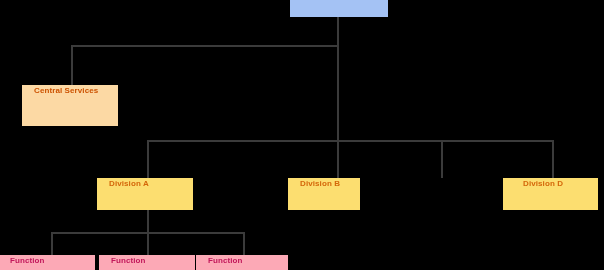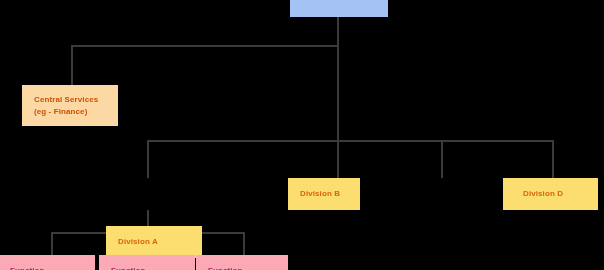--- a/index.html
+++ b/index.html
@@ -27,27 +27,27 @@
   }
   .line-v { width: 2px; }
   .line-h { height: 2px; }
 
   
   .node {
     position: absolute;
     box-sizing: border-box;
     display: flex;
     flex-direction: column;
-    justify-content: center;
     font-size: 8px;
     font-weight: bold;
     line-height: 1.45;
     letter-spacing: 0.1px;
     padding-left: 12px;
     padding-right: 6px;
+    gap: 8px;
   }
   .node-line { display: block; white-space: nowrap; }
 
   .node-root {
     background: #a4c2f4;
   }
   .node-central {
     background: #fcd9a4;
     color: #cc5200;
   }
@@ -82,24 +82,23 @@
   <div class="line line-v" style="left:51px; top:232px; height:23px;"></div>
   <div class="line line-v" style="left:147px; top:232px; height:23px;"></div>
   <div class="line line-v" style="left:243px; top:232px; height:23px;"></div>
 
   <div class="node node-root" style="left:290px; top:-14px; width:98px; height:31px;">
     <span class="node-line"></span>
   </div>
 
   <div class="node node-central" style="left:22px; top:85px; width:96px; height:41px;">
     <span class="node-line">Central Services</span>
-    <span class="node-line">(eg - Finance)</span>
   </div>
 
-  <div class="node node-division" style="left:106px; top:178px; width:96px; height:32px;margin-top:48px;">
+  <div class="node node-division" style="left:97px; top:178px; width:96px; height:32px;">
     <span class="node-line">Division A</span>
   </div>
 
   <div class="node node-division" style="left:288px; top:178px; width:72px; height:32px;">
     <span class="node-line">Division B</span>
   </div>
 
 
   <div class="node node-division" style="left:503px; top:178px; width:95px; height:32px;padding-left:20px;">
     <span class="node-line">Division D</span>

